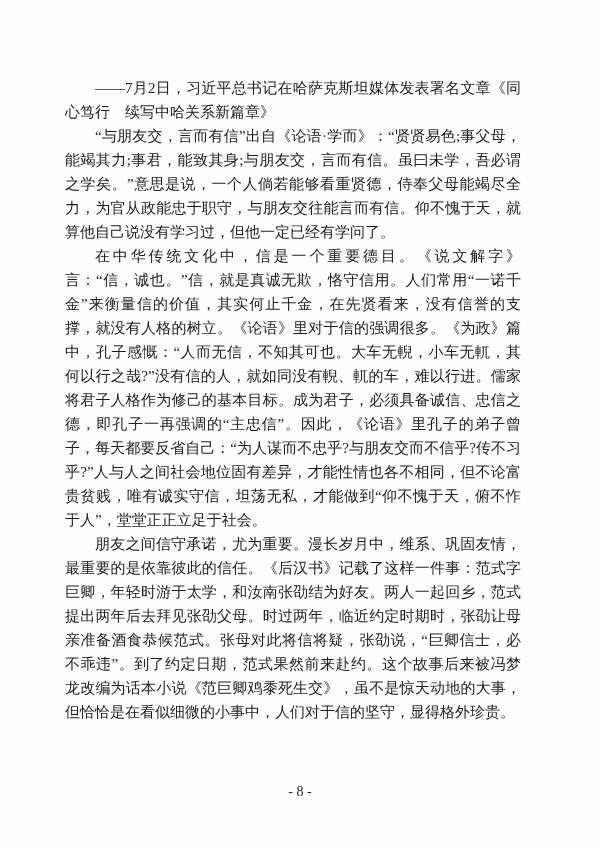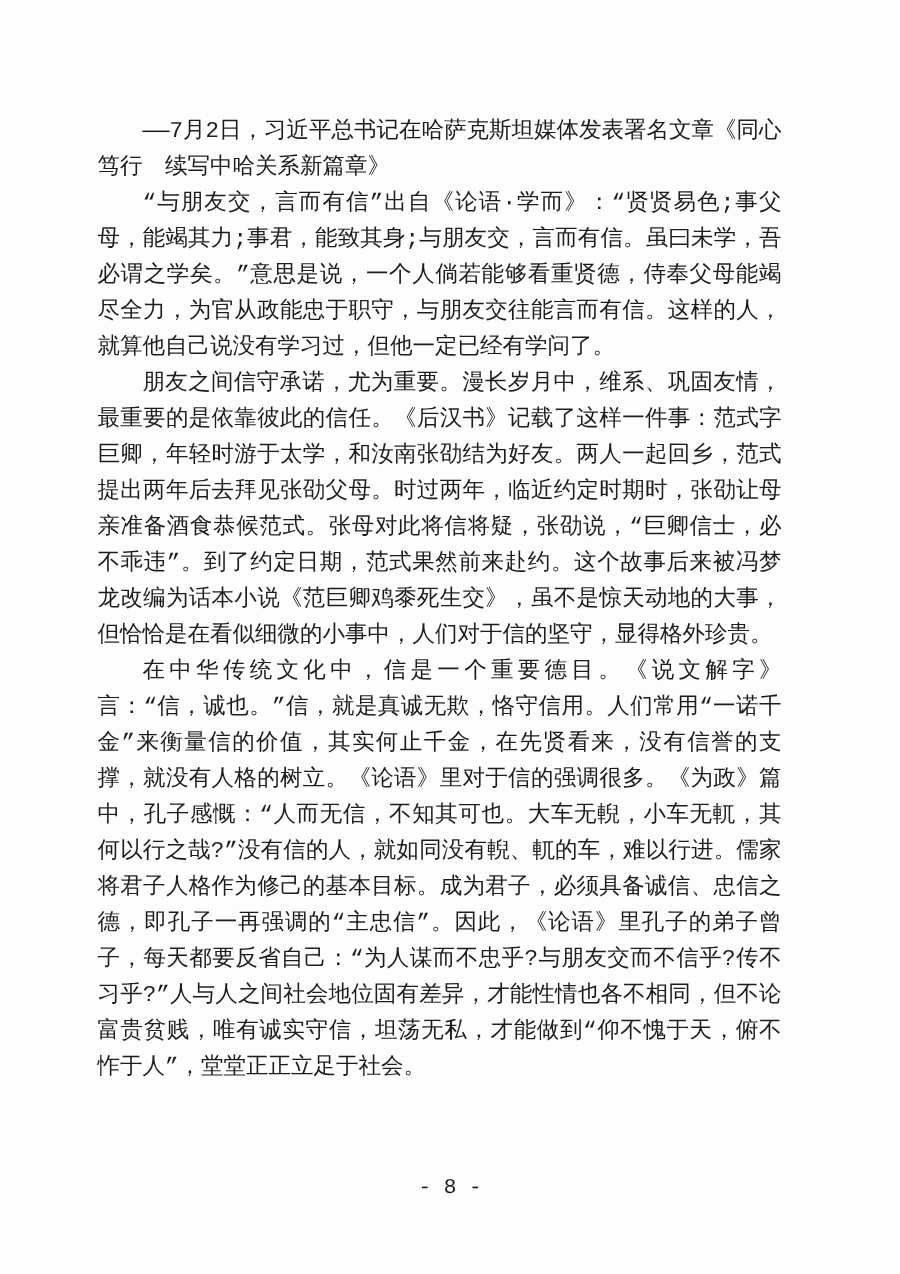--- a/index.html
+++ b/index.html
@@ -5,21 +5,21 @@
   html, body {
     margin: 0;
     padding: 0;
     background: #ffffff;
   }
   .page {
     position: relative;
     width: 600px;
     height: 849px;
     background: #fdfdfd;
-    font-family: Liberation Mono, monospace;
+    font-family: Liberation Serif, serif;
     color: #1c1c1c;
     overflow: hidden;
   }
   .content {
     position: absolute;
     left: 65px;
     top: 76px;
     width: 456px;
     font-size: 15px;
     line-height: 24px;
@@ -42,18 +42,18 @@
     line-height: 20px;
     color: #1c1c1c;
   }
 </style>
 </head>
 <body>
 
 <div class="page">
   <div class="content" id="paragraphs">
       <p>——7月2日，习近平总书记在哈萨克斯坦媒体发表署名文章《同心笃行　续写中哈关系新篇章》</p>
-      <p>“与朋友交，言而有信”出自《论语·学而》：“贤贤易色;事父母，能竭其力;事君，能致其身;与朋友交，言而有信。虽曰未学，吾必谓之学矣。”意思是说，一个人倘若能够看重贤德，侍奉父母能竭尽全力，为官从政能忠于职守，与朋友交往能言而有信。这样的人，就算他自己说没有学习过，但他一定已经有学问了。</p>
+      <p>“与朋友交，言而有信”出自《论语·学而》：“贤贤易色;事父母，能竭其力;事君，能致其身;与朋友交，言而有信。虽曰未学，吾必谓之学矣。”意思是说，一个人倘若能够看重贤德，侍奉父母能竭尽全力，为官从政能忠于职守，与朋友交往能言而有信。仰不愧于天，就算他自己说没有学习过，但他一定已经有学问了。</p>
+      <p>在中华传统文化中，信是一个重要德目。《说文解字》言：“信，诚也。”信，就是真诚无欺，恪守信用。人们常用“一诺千金”来衡量信的价值，其实何止千金，在先贤看来，没有信誉的支撑，就没有人格的树立。《论语》里对于信的强调很多。《为政》篇中，孔子感慨：“人而无信，不知其可也。大车无輗，小车无軏，其何以行之哉?”没有信的人，就如同没有輗、軏的车，难以行进。儒家将君子人格作为修己的基本目标。成为君子，必须具备诚信、忠信之德，即孔子一再强调的“主忠信”。因此，《论语》里孔子的弟子曾子，每天都要反省自己：“为人谋而不忠乎?与朋友交而不信乎?传不习乎?”人与人之间社会地位固有差异，才能性情也各不相同，但不论富贵贫贱，唯有诚实守信，坦荡无私，才能做到“仰不愧于天，俯不怍于人”，堂堂正正立足于社会。</p>
       <p>朋友之间信守承诺，尤为重要。漫长岁月中，维系、巩固友情，最重要的是依靠彼此的信任。《后汉书》记载了这样一件事：范式字巨卿，年轻时游于太学，和汝南张劭结为好友。两人一起回乡，范式提出两年后去拜见张劭父母。时过两年，临近约定时期时，张劭让母亲准备酒食恭候范式。张母对此将信将疑，张劭说，“巨卿信士，必不乖违”。到了约定日期，范式果然前来赴约。这个故事后来被冯梦龙改编为话本小说《范巨卿鸡黍死生交》，虽不是惊天动地的大事，但恰恰是在看似细微的小事中，人们对于信的坚守，显得格外珍贵。</p>
-      <p>在中华传统文化中，信是一个重要德目。《说文解字》言：“信，诚也。”信，就是真诚无欺，恪守信用。人们常用“一诺千金”来衡量信的价值，其实何止千金，在先贤看来，没有信誉的支撑，就没有人格的树立。《论语》里对于信的强调很多。《为政》篇中，孔子感慨：“人而无信，不知其可也。大车无輗，小车无軏，其何以行之哉?”没有信的人，就如同没有輗、軏的车，难以行进。儒家将君子人格作为修己的基本目标。成为君子，必须具备诚信、忠信之德，即孔子一再强调的“主忠信”。因此，《论语》里孔子的弟子曾子，每天都要反省自己：“为人谋而不忠乎?与朋友交而不信乎?传不习乎?”人与人之间社会地位固有差异，才能性情也各不相同，但不论富贵贫贱，唯有诚实守信，坦荡无私，才能做到“仰不愧于天，俯不怍于人”，堂堂正正立足于社会。</p>
     </div>
   <div class="footer">- 8 -</div>
 </div>
 
 </body></html>

